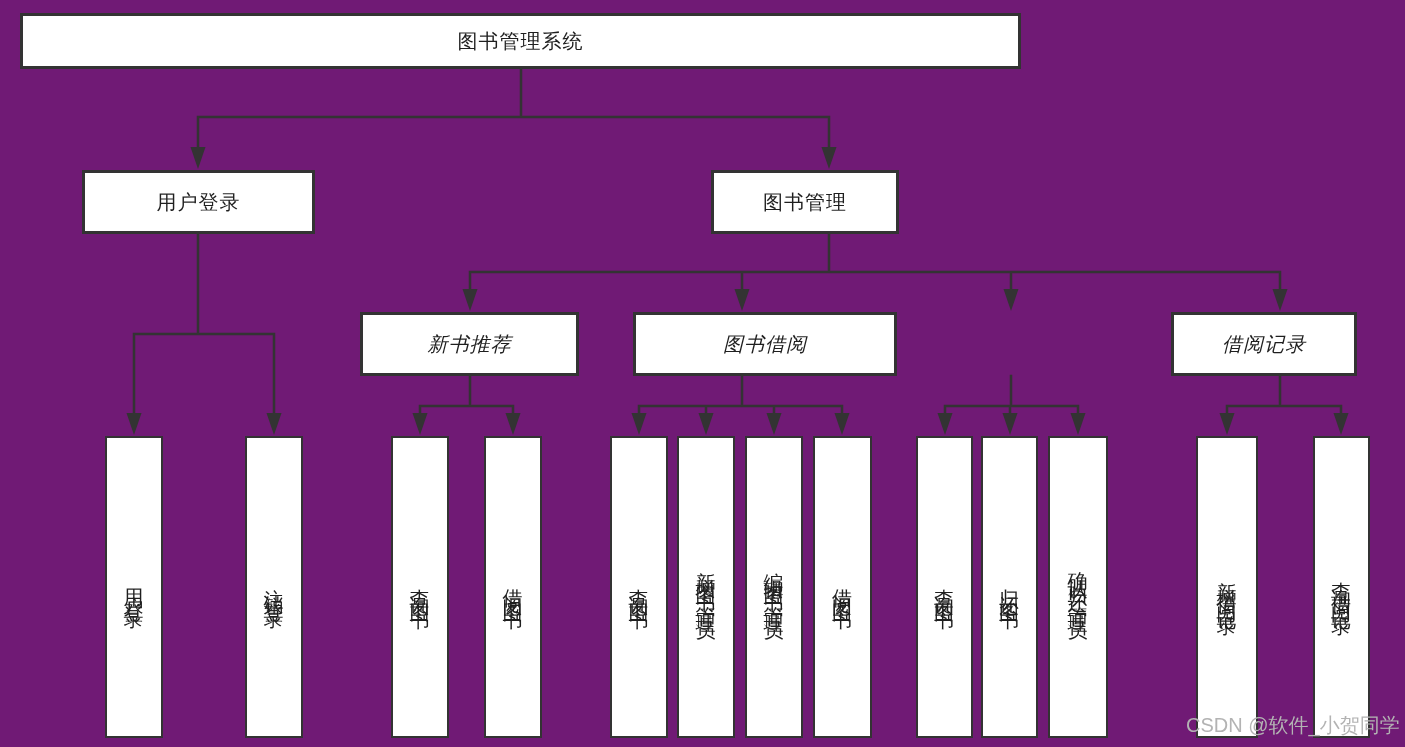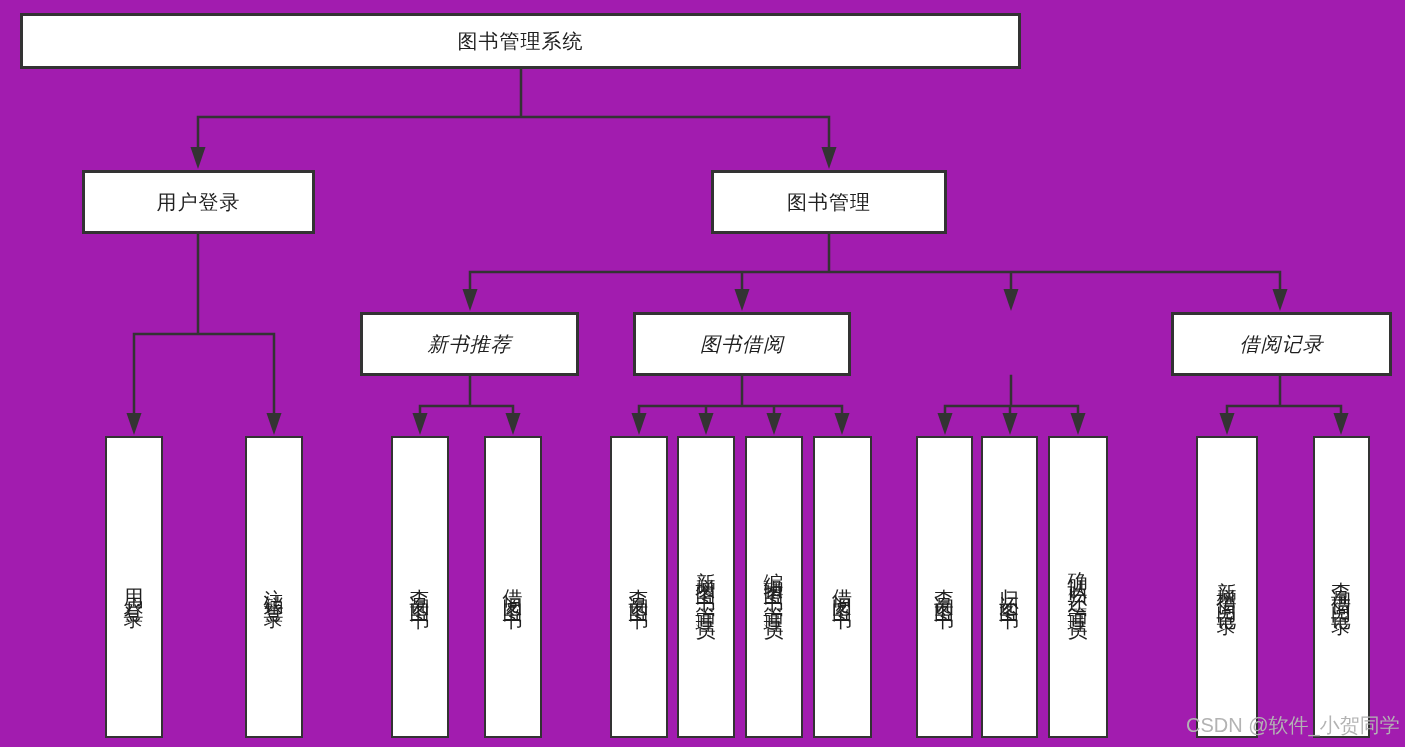--- a/index.html
+++ b/index.html
@@ -5,21 +5,21 @@
   html, body {
     margin: 0; padding: 0;
     width: 1405px; height: 747px;
     background: #ffffff;
     font-family: "Liberation Sans", "DejaVu Sans", sans-serif;
     overflow: hidden;
   }
   #stage {
     position: relative;
     width: 1405px; height: 747px;
-    background: #a21caf;
+    background: #701a75;
   }
   svg.connectors {
     position: absolute; left: 0; top: 0;
     width: 1405px; height: 747px;
     z-index: 1;
   }
   .node {
     position: absolute;
     background: #ffffff;
     border: 3px solid #333333;
@@ -42,27 +42,27 @@
     text-orientation: mixed;
     letter-spacing: 7px;
     font-size: 20px;
     line-height: 1.0;
     white-space: nowrap;
   }
   
   .n-root  { left: 20px;  top: 13px;  width: 1001px; height: 56px; }
   
   .n-l2a   { left: 82px;  top: 170px; width: 233px; height: 64px; }
-  .n-l2b   { left: 711px; top: 170px; width: 236px; height: 64px; }
+  .n-l2b   { left: 711px; top: 170px; width: 188px; height: 64px; }
   
   .n-l3    { top: 312px; height: 64px; font-style: italic; }
   .n-l3a   { left: 360px;  width: 219px; }
-  .n-l3b   { left: 633px;  width: 218px; }
+  .n-l3b   { left: 633px;  width: 264px; }
   .n-l3c   { left: 902px;  width: 218px; }
-  .n-l3d   { left: 1171px; width: 221px; }
+  .n-l3d   { left: 1171px; width: 186px; }
   
   .lf-a1 { left: 105px;  width: 58px; }
   .lf-a2 { left: 245px;  width: 58px; }
   .lf-b1 { left: 391px;  width: 58px; }
   .lf-b2 { left: 484px;  width: 58px; }
   .lf-c1 { left: 610px;  width: 58px; }
   .lf-c2 { left: 677px;  width: 58px; }
   .lf-c3 { left: 745px;  width: 58px; }
   .lf-c4 { left: 813px;  width: 59px; }
   .lf-d1 { left: 916px;  width: 57px; }

